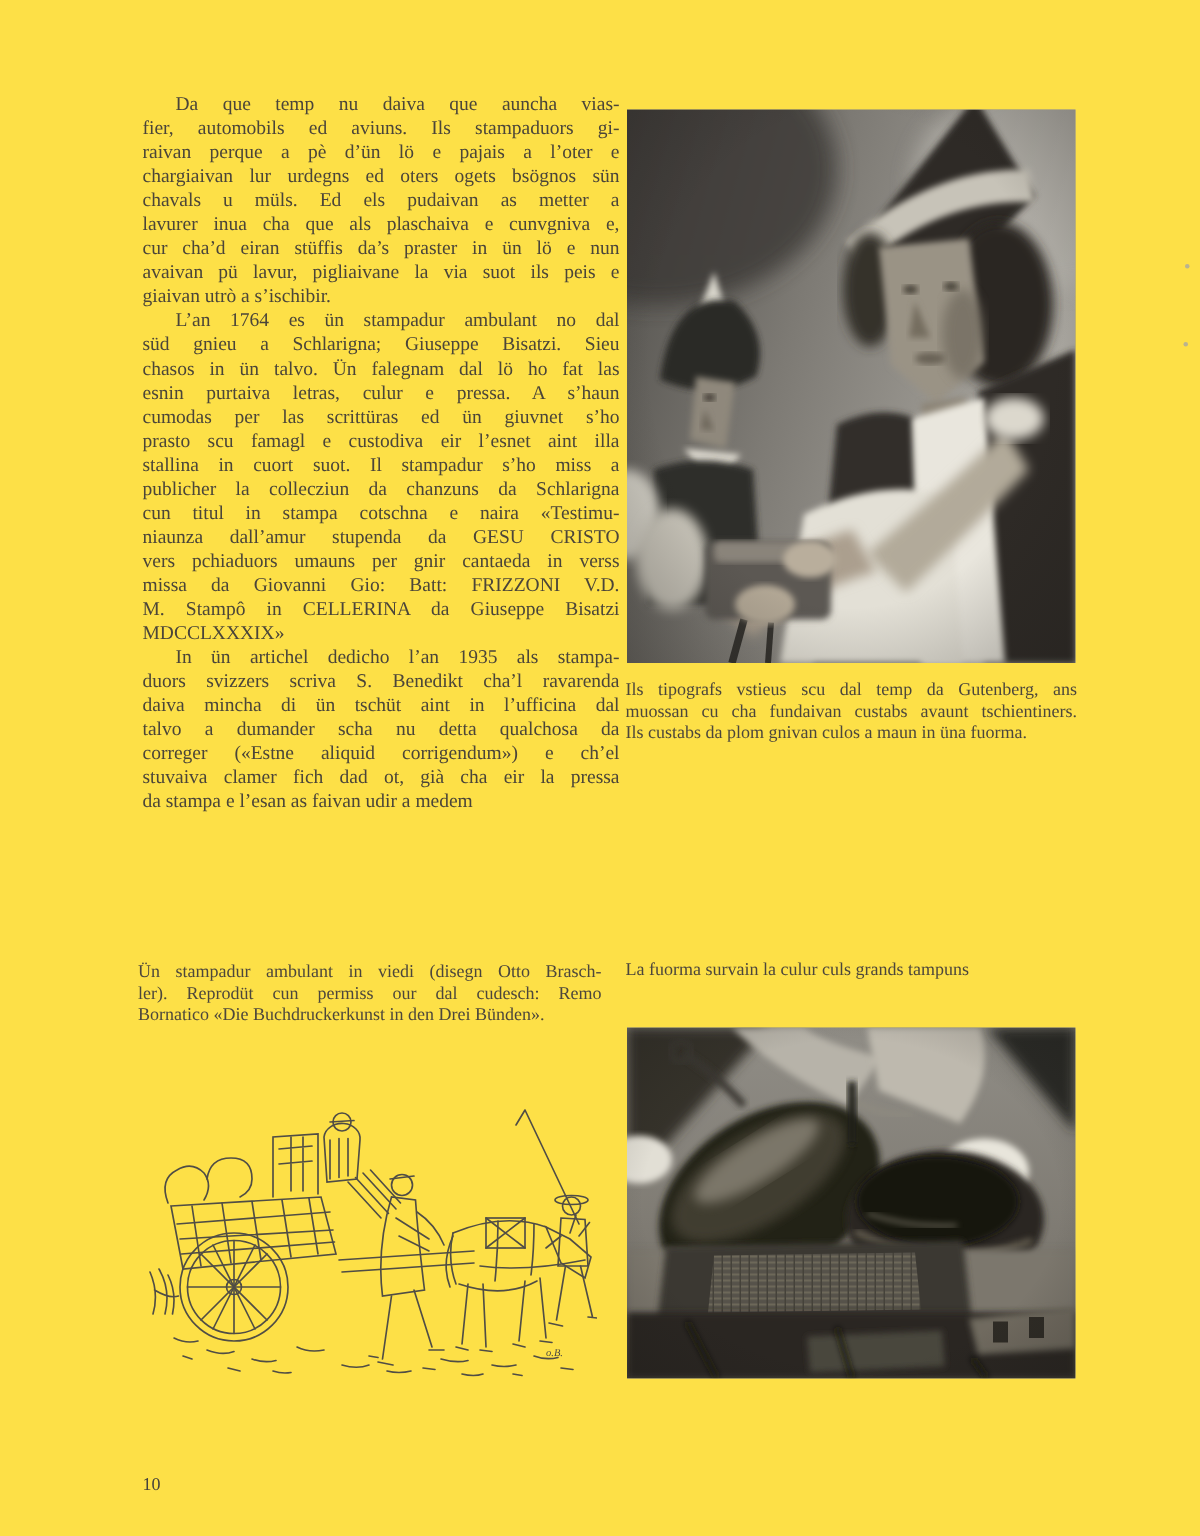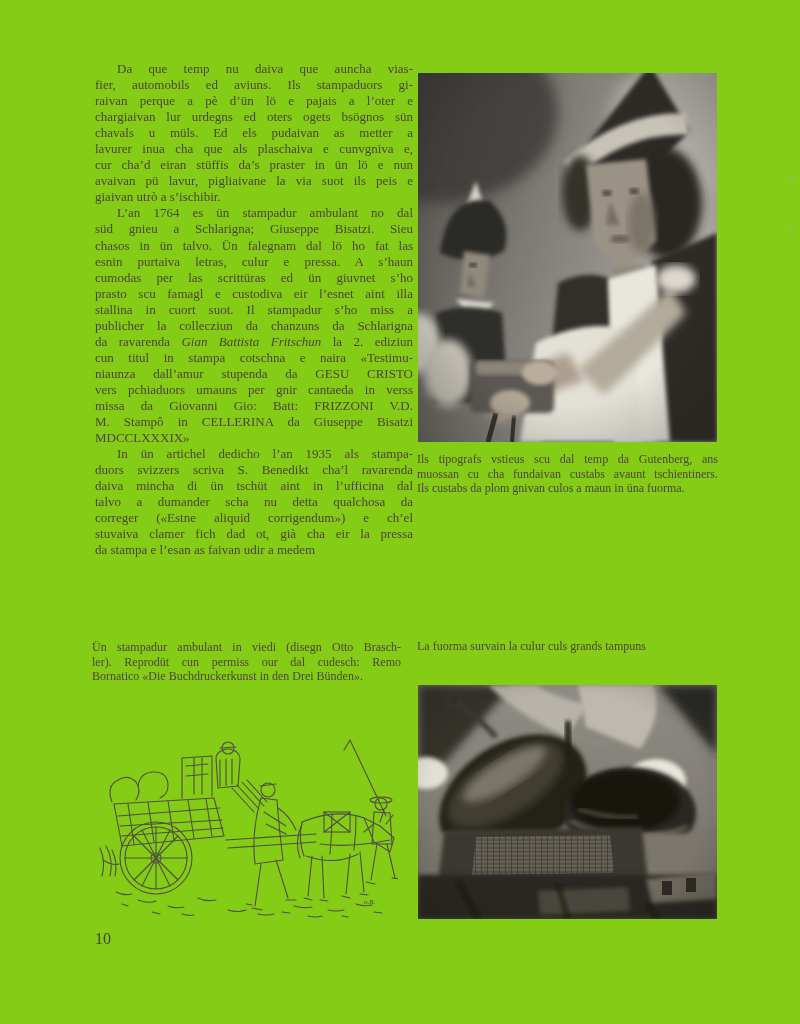--- a/index.html
+++ b/index.html
@@ -1,34 +1,34 @@
 <!DOCTYPE html>
 <html><head>
 <meta charset="utf-8">
 <style>
   html,body{margin:0;padding:0;}
   body{width:800px;height:1024px;background:#fcfbf7;}
-  .page{position:relative;width:800px;height:1024px;background:#84cc16;overflow:hidden;
+  .page{position:relative;width:800px;height:1024px;background:#fde047;overflow:hidden;
         font-family:"Liberation Serif","DejaVu Serif",serif;color:#4b4539;}
   .article{position:absolute;left:95px;top:61px;width:318px;font-size:13px;line-height:16.05px;}
   .tline{height:16.05px;overflow:hidden;}
   .tline.just{text-align:justify;text-align-last:justify;-moz-text-align-last:justify;}
   .tline.lastline{text-align-last:left;-moz-text-align-last:left;}
   .tline.indent{text-indent:22px;}
   .it{font-style:italic;}
   .caption{position:absolute;font-size:12px;line-height:14.7px;color:#4c463c;}
   .caption .tline{height:14.7px;}
   .cap1{left:417px;top:452px;width:301px;}
   .capL{left:92px;top:640px;width:309px;}
   .cap2{left:417px;top:639px;width:301px;}
   .photo{position:absolute;overflow:hidden;background:#8b8982;}
   .photo1{left:418px;top:73px;width:299px;height:369px;}
   .photo2{left:418px;top:685px;width:299px;height:234px;}
   .drawing{position:absolute;left:98px;top:728px;width:300px;height:192px;text-align:center;}
-  .pagenum{position:absolute;left:95px;top:930px;font-size:16px;color:#45423b;}
+  .pagenum{position:absolute;left:95px;top:982px;font-size:12px;color:#45423b;}
   .speck{position:absolute;width:3px;height:3px;border-radius:50%;background:#a9a8a1;opacity:.8;}
   .speck1{left:790px;top:176px;}
   .speck2{left:789px;top:228px;}
   svg{display:block;}
 </style>
 </head>
 <body>
 
 <div class="page">
 
@@ -46,21 +46,20 @@
       </div>
       <div>
         <div class="tline just indent">L’an 1764 es ün stampadur ambulant no dal</div>
         <div class="tline just">süd gnieu a Schlarigna; Giuseppe Bisatzi. Sieu</div>
         <div class="tline just">chasos in ün talvo. Ün falegnam dal lö ho fat las</div>
         <div class="tline just">esnin purtaiva letras, culur e pressa. A s’haun</div>
         <div class="tline just">cumodas per las scrittüras ed ün giuvnet s’ho</div>
         <div class="tline just">prasto scu famagl e custodiva eir l’esnet aint illa</div>
         <div class="tline just">stallina in cuort suot. Il stampadur s’ho miss a</div>
         <div class="tline just">publicher la collecziun da chanzuns da Schlarigna</div>
-        <div class="tline just"><span>da ravarenda </span><span class="it">Gian Battista Fritschun</span><span> la 2. ediziun</span></div>
         <div class="tline just">cun titul in stampa cotschna e naira «Testimu-</div>
         <div class="tline just">niaunza dall’amur stupenda da GESU CRISTO</div>
         <div class="tline just">vers pchiaduors umauns per gnir cantaeda in verss</div>
         <div class="tline just">missa da Giovanni Gio: Batt: FRIZZONI V.D.</div>
         <div class="tline just">M. Stampô in CELLERINA da Giuseppe Bisatzi</div>
         <div class="tline just lastline">MDCCLXXXIX»</div>
       </div>
       <div>
         <div class="tline just indent">In ün artichel dedicho l’an 1935 als stampa-</div>
         <div class="tline just">duors svizzers scriva S. Benedikt cha’l ravarenda</div>

